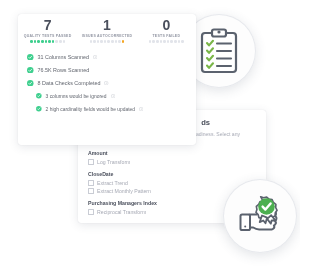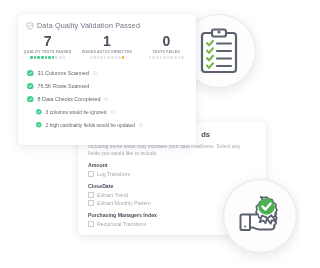--- a/index.html
+++ b/index.html
@@ -24,21 +24,21 @@
   
   .card {
     position: absolute;
     background: #ffffff;
     border-radius: 3px;
     box-shadow: 0 2px 10px rgba(60,70,90,0.13), 0 0 1px rgba(60,70,90,0.18);
   }
 
   #card-fields {
     left: 78px;
-    top: 122px;
+    top: 110px;
     width: 188px;
     height: 113px;
     z-index: 2;
   }
 
   #card-quality {
     left: 18px;
     top: 14px;
     width: 178px;
     height: 131px;
@@ -261,27 +261,20 @@
         <line x1="19" y1="15.5" x2="33" y2="15.5"></line>
         <line x1="19" y1="23" x2="33" y2="23"></line>
         <line x1="19" y1="30.5" x2="33" y2="30.5"></line>
         <line x1="19" y1="38" x2="33" y2="38"></line>
       </g>
     </svg>
   </div>
 
   <div class="card" id="card-quality">
 
-    <div class="q-head">
-      <svg class="q-head-icon" viewBox="0 0 16 16">
-        <path d="M8 1.2 L14 3.4 V8 c0 4-3.2 6.2-6 6.8 C5.2 14.2 2 12 2 8 V3.4 Z" fill="none" stroke="currentColor" stroke-width="1.4"></path>
-        <polyline points="5.2,7.8 7.1,9.7 10.9,5.6" fill="none" stroke="currentColor" stroke-width="1.4" stroke-linecap="round" stroke-linejoin="round"></polyline>
-      </svg>
-      <div class="q-title">Data Quality Validation Passed</div>
-    </div>
 
     <div class="stats">
 
       <div class="stat">
         <div class="stat-value">7</div>
         <div class="stat-label">QUALITY TESTS PASSED</div>
         <div class="dots">
           <span class="dot green"></span>
             <span class="dot green"></span>
             <span class="dot green"></span>

